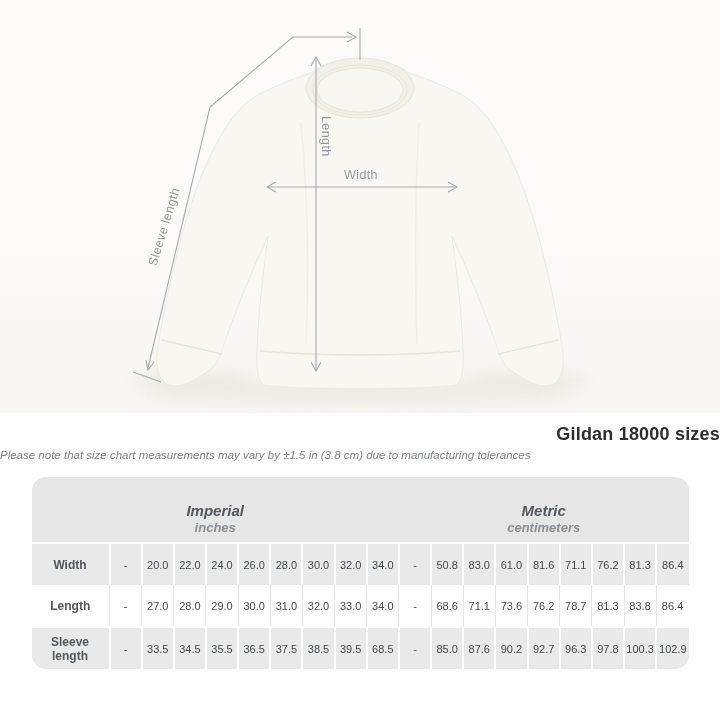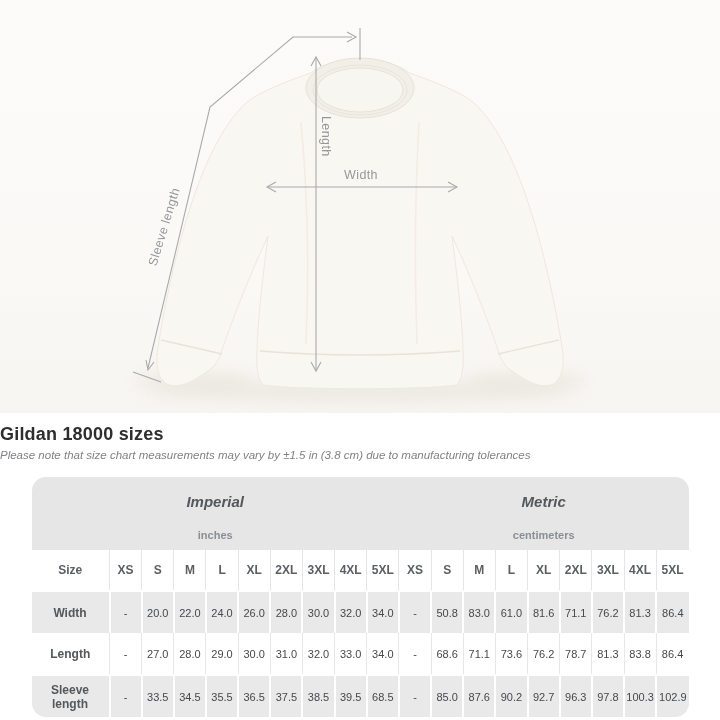--- a/index.html
+++ b/index.html
@@ -21,21 +21,21 @@
   .ann-text {
     fill: #95989b;
     font-size: 12.5px;
     letter-spacing: 0.4px;
     font-family: "Liberation Sans", sans-serif;
   }
 
   
   .title {
     margin-top: 11px;
-    text-align: left;
+    text-align: right;
     font-size: 18px;
     line-height: 21px;
     font-weight: bold;
     color: #2e2e2e;
     letter-spacing: 0.2px;
   }
   .note {
     margin-top: 3px;
     text-align: left;
     font-style: italic;
@@ -48,23 +48,23 @@
   .chart-card {
     width: 657px;
     margin: 15px auto 0;
     border-radius: 14px;
     overflow: hidden;
   }
   table { width: 100%; border-collapse: collapse; table-layout: fixed; }
   col.c-lbl { width: 78px; }
   th, td { padding: 0; text-align: center; vertical-align: middle; }
 
-  .group-row th { background: #e6e6e7; padding: 16px 0 8px; }
+  .group-row th { background: #e6e6e7; padding: 25px 0 8px; }
   .g-main { font-size: 15px; font-weight: bold; font-style: italic; color: #54585c; line-height: 17px; }
-  .g-sub  { font-size: 11px; color: #8b8e91; line-height: 13px; margin-top: 19px; }
+  .g-sub  { font-size: 13px; font-style: italic; color: #8b8e91; line-height: 13px; margin-top: 2px; }
 
   .size-row th {
     background: #ffffff;
     height: 41px;
     font-size: 12px;
     font-weight: bold;
     color: #5b5f63;
     border-left: 1px solid #e5e5e7;
   }
   .size-row th:first-child { border-left: none; }
@@ -190,41 +190,20 @@
       <tr class="group-row">
         <th colspan="10">
           <div class="g-main">Imperial</div>
           <div class="g-sub">inches</div>
         </th>
         <th colspan="9">
           <div class="g-main">Metric</div>
           <div class="g-sub">centimeters</div>
         </th>
       </tr>
-      <tr class="size-row">
-        <th>Size</th>
-        <th>XS</th>
-        <th>S</th>
-        <th>M</th>
-        <th>L</th>
-        <th>XL</th>
-        <th>2XL</th>
-        <th>3XL</th>
-        <th>4XL</th>
-        <th>5XL</th>
-        <th>XS</th>
-        <th>S</th>
-        <th>M</th>
-        <th>L</th>
-        <th>XL</th>
-        <th>2XL</th>
-        <th>3XL</th>
-        <th>4XL</th>
-        <th>5XL</th>
-      </tr>
     </thead>
     <tbody>
       <tr class="r-gray">
         <th class="lbl">Width</th>
         <td>-</td>
         <td>20.0</td>
         <td>22.0</td>
         <td>24.0</td>
         <td>26.0</td>
         <td>28.0</td>

